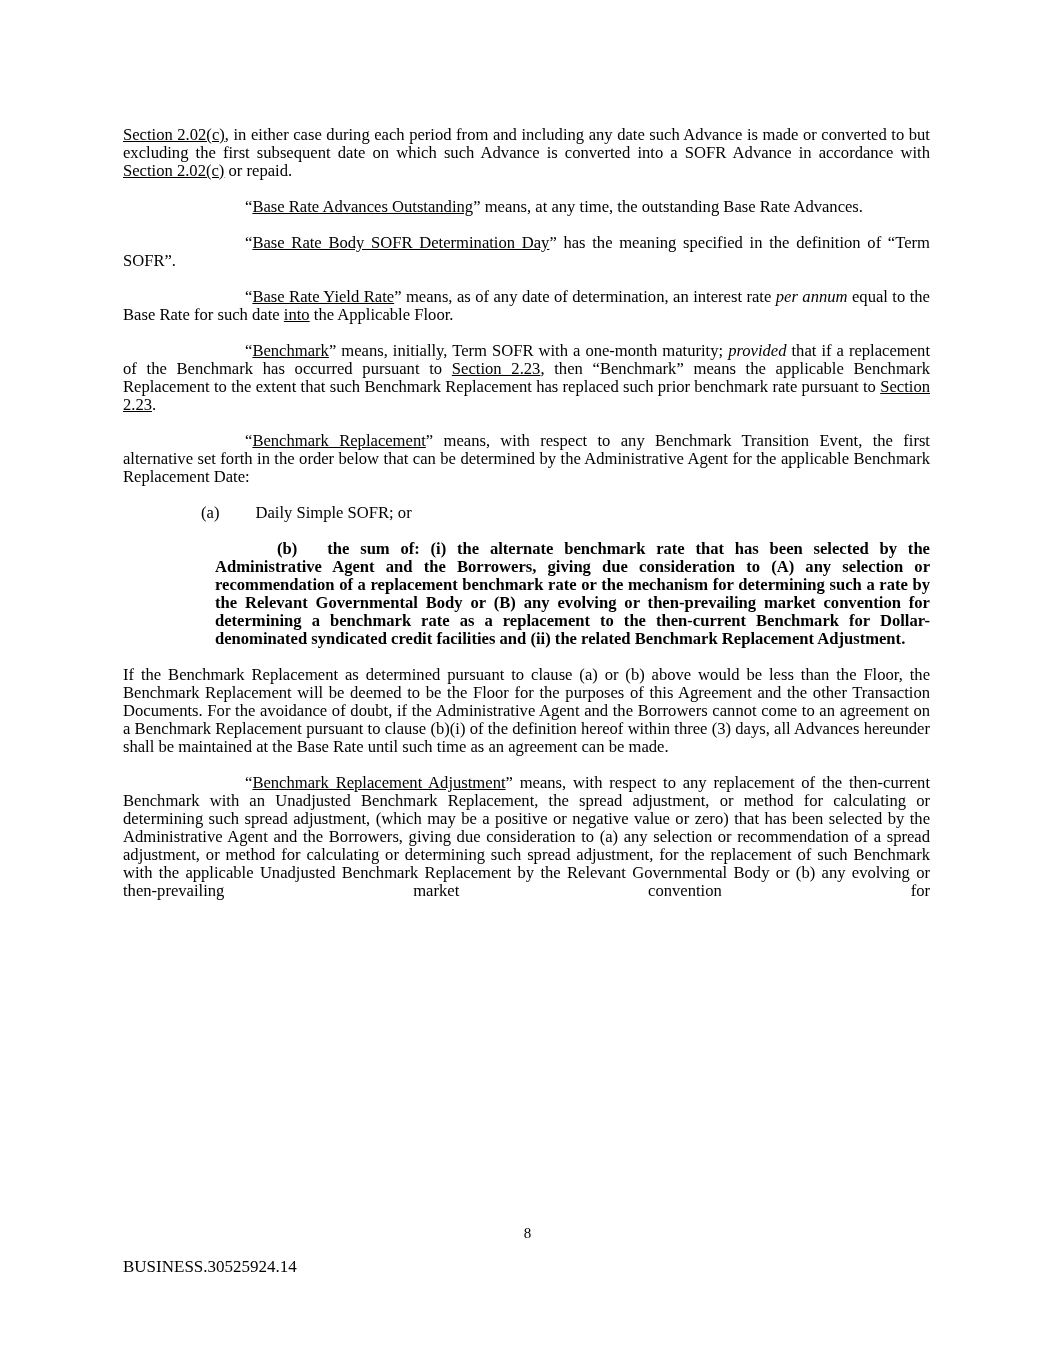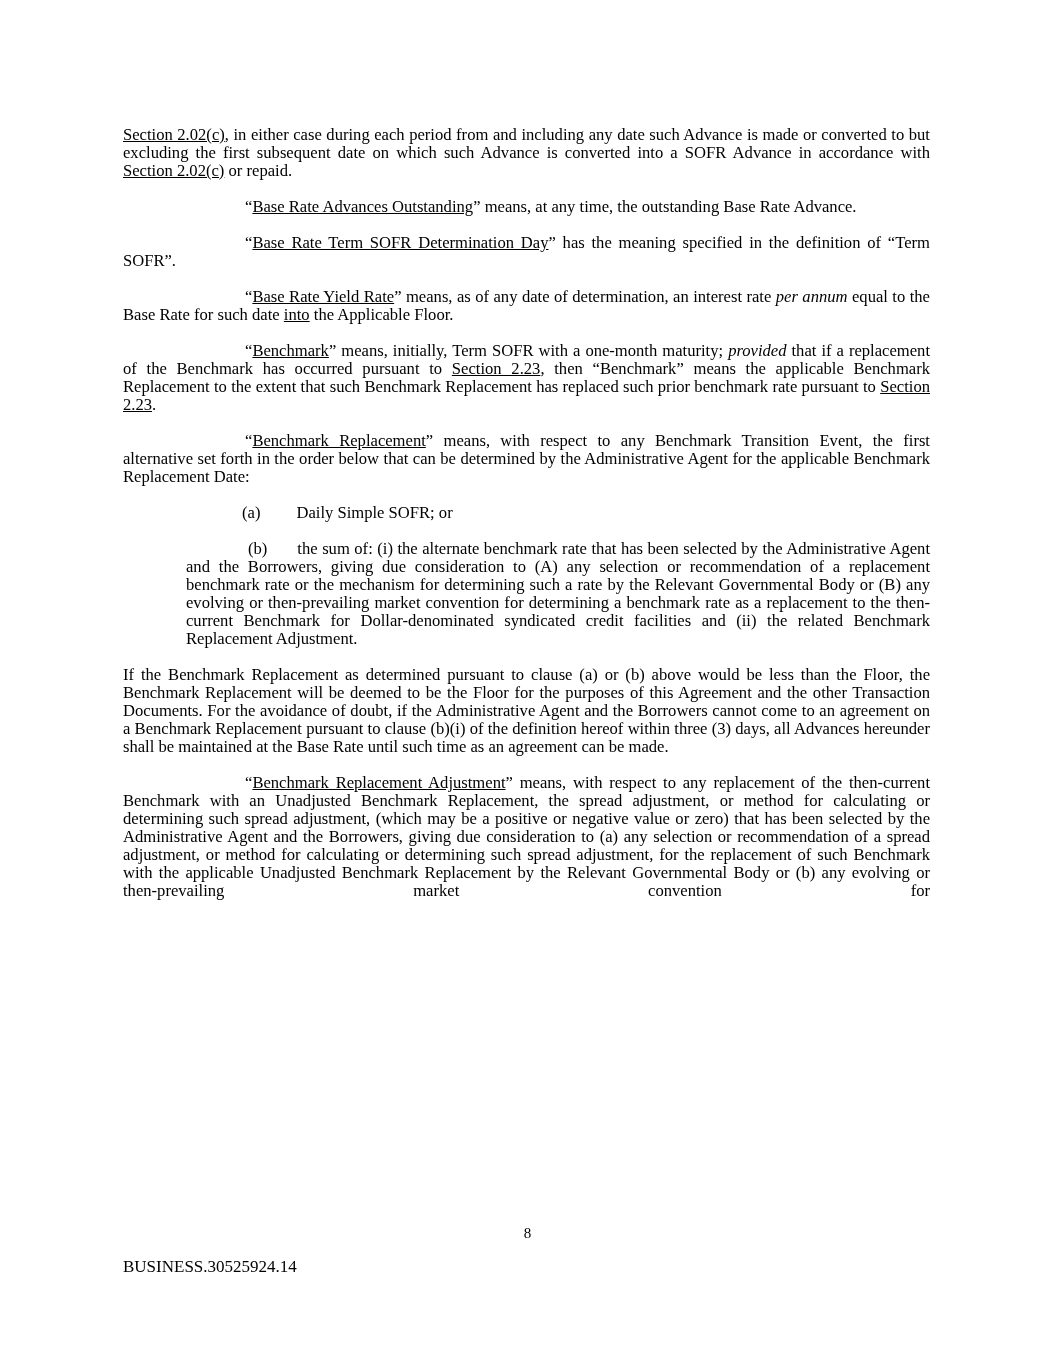--- a/index.html
+++ b/index.html
@@ -27,26 +27,27 @@
   p.para {
     margin: 18px 0;
   }
   p.para:first-child {
     margin-top: 0;
   }
   p.indent {
     text-indent: 122px;
   }
   p.item-a {
-    margin-left: 119px;
+    margin-left: 78px;
     text-align: left;
   }
   p.item-b {
-    margin-left: 63px;
+    margin-left: 92px;
     text-indent: 62px;
+    font-weight: bold;
   }
   .tab-a {
     display: inline-block;
     width: 36px;
   }
   .tab-b {
     display: inline-block;
     width: 30px;
   }
   .u { text-decoration: underline; }
@@ -68,22 +69,22 @@
     font-size: 17px;
     line-height: 15px;
   }
 </style>
 </head>
 <body>
 
 <main>
   <div class="doc-body" id="doc-body">
       <p class="para"><span class="u">Section 2.02(c)</span><span>, in either case during each period from and including any date such Advance is made or converted to but excluding the first subsequent date on which such Advance is converted into a SOFR Advance in accordance with </span><span class="u">Section 2.02(c)</span><span> or repaid.</span></p>
-      <p class="para indent"><span>“</span><span class="u">Base Rate Advances Outstanding</span><span>” means, at any time, the outstanding Base Rate Advance.</span></p>
-      <p class="para indent"><span>“</span><span class="u">Base Rate Term SOFR Determination Day</span><span>” has the meaning specified in the definition of “Term SOFR”.</span></p>
+      <p class="para indent"><span>“</span><span class="u">Base Rate Advances Outstanding</span><span>” means, at any time, the outstanding Base Rate Advances.</span></p>
+      <p class="para indent"><span>“</span><span class="u">Base Rate Body SOFR Determination Day</span><span>” has the meaning specified in the definition of “Term SOFR”.</span></p>
       <p class="para indent"><span>“</span><span class="u">Base Rate Yield Rate</span><span>” means, as of any date of determination, an interest rate </span><span class="i">per annum</span><span> equal to the Base Rate for such date </span><span class="u">into</span><span> the Applicable Floor.</span></p>
       <p class="para indent"><span>“</span><span class="u">Benchmark</span><span>” means, initially, Term SOFR with a one-month maturity; </span><span class="i">provided</span><span> that if a replacement of the Benchmark has occurred pursuant to </span><span class="u">Section 2.23</span><span>, then “Benchmark” means the applicable Benchmark Replacement to the extent that such Benchmark Replacement has replaced such prior benchmark rate pursuant to </span><span class="u">Section 2.23</span><span>.</span></p>
       <p class="para indent"><span>“</span><span class="u">Benchmark Replacement</span><span>” means, with respect to any Benchmark Transition Event, the first alternative set forth in the order below that can be determined by the Administrative Agent for the applicable Benchmark Replacement Date:</span></p>
       <p class="para item-a"><span>(a)</span><span class="tab-a"></span><span>Daily Simple SOFR; or</span></p>
       <p class="para item-b"><span>(b)</span><span class="tab-b"></span><span>the sum of: (i) the alternate benchmark rate that has been selected by the Administrative Agent and the Borrowers, giving due consideration to (A) any selection or recommendation of a replacement benchmark rate or the mechanism for determining such a rate by the Relevant Governmental Body or (B) any evolving or then-prevailing market convention for determining a benchmark rate as a replacement to the then-current Benchmark for Dollar-denominated syndicated credit facilities and (ii) the related Benchmark Replacement Adjustment.</span></p>
       <p class="para"><span>If the Benchmark Replacement as determined pursuant to clause (a) or (b) above would be less than the Floor, the Benchmark Replacement will be deemed to be the Floor for the purposes of this Agreement and the other Transaction Documents. For the avoidance of doubt, if the Administrative Agent and the Borrowers cannot come to an agreement on a Benchmark Replacement pursuant to clause (b)(i) of the definition hereof within three (3) days, all Advances hereunder shall be maintained at the Base Rate until such time as an agreement can be made.</span></p>
       <p class="para indent continues"><span>“</span><span class="u">Benchmark Replacement Adjustment</span><span>” means, with respect to any replacement of the then-current Benchmark with an Unadjusted Benchmark Replacement, the spread adjustment, or method for calculating or determining such spread adjustment, (which may be a positive or negative value or zero) that has been selected by the Administrative Agent and the Borrowers, giving due consideration to (a) any selection or recommendation of a spread adjustment, or method for calculating or determining such spread adjustment, for the replacement of such Benchmark with the applicable Unadjusted Benchmark Replacement by the Relevant Governmental Body or (b) any evolving or then-prevailing market convention for</span></p>
     </div>
   <div class="page-number">8</div>
   <div class="doc-footer">BUSINESS.30525924.14</div>

